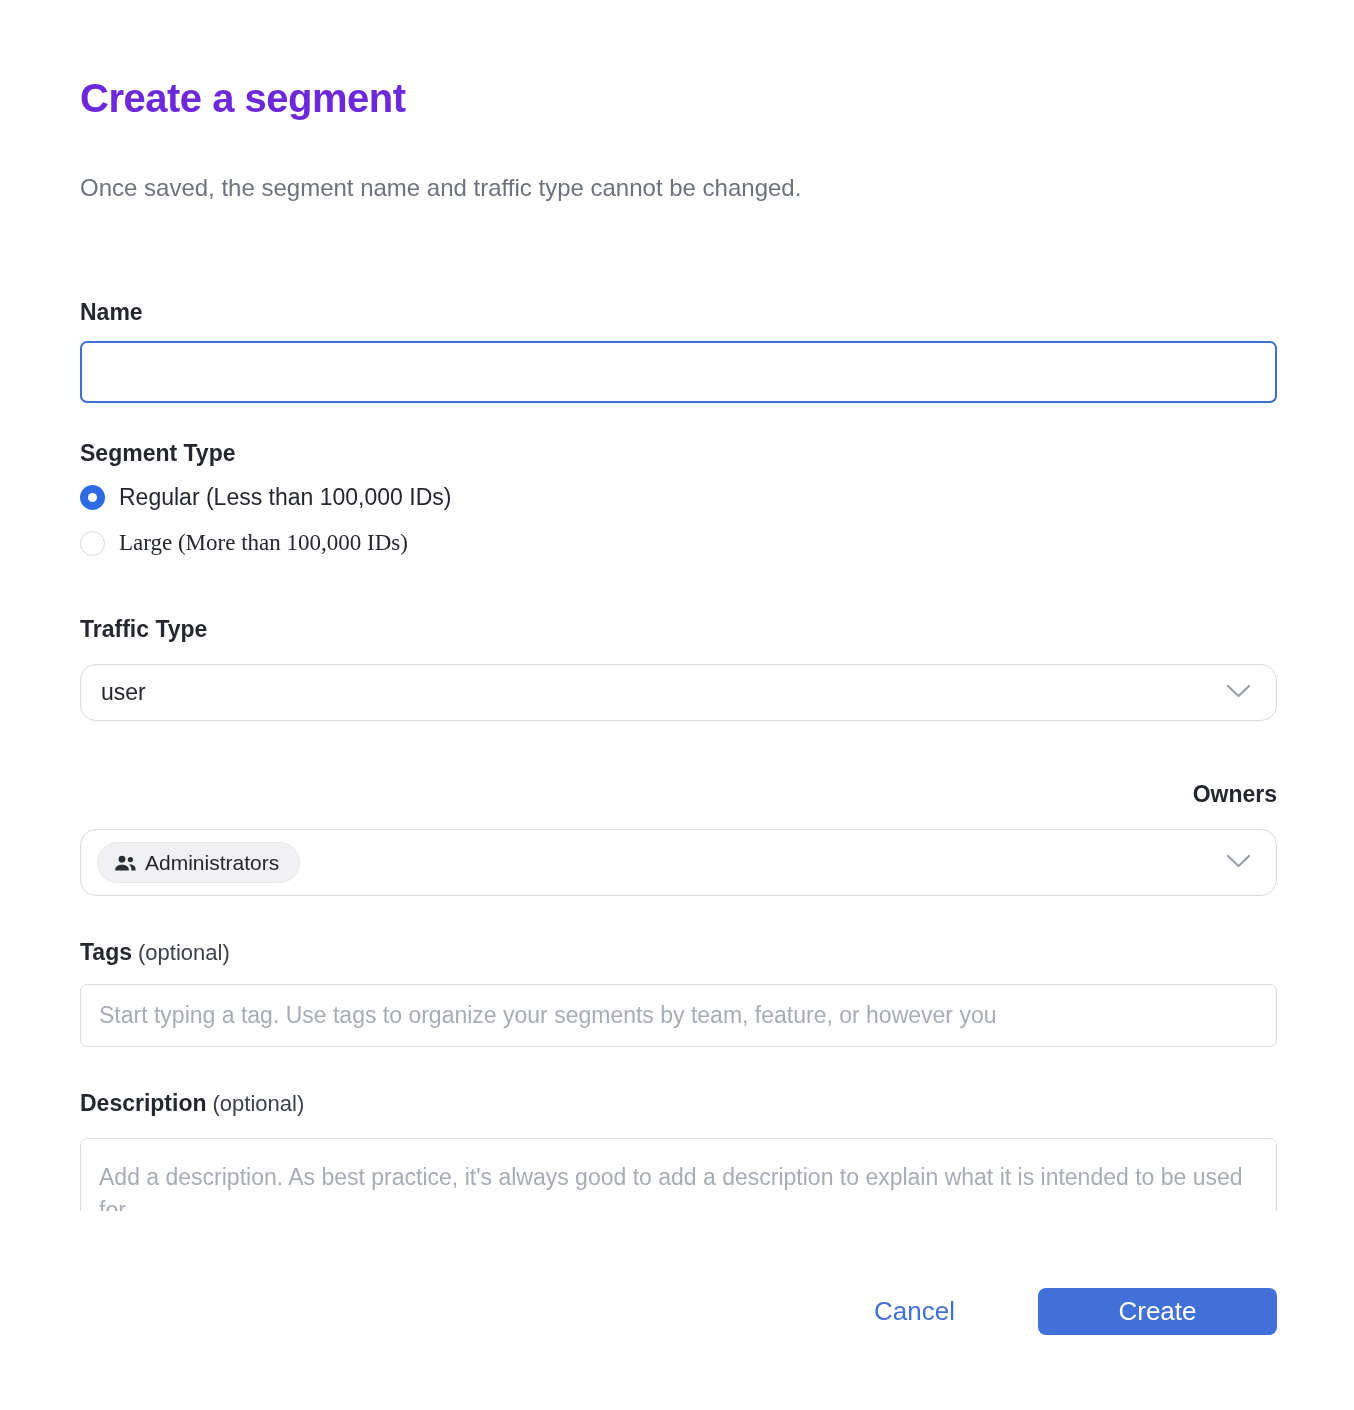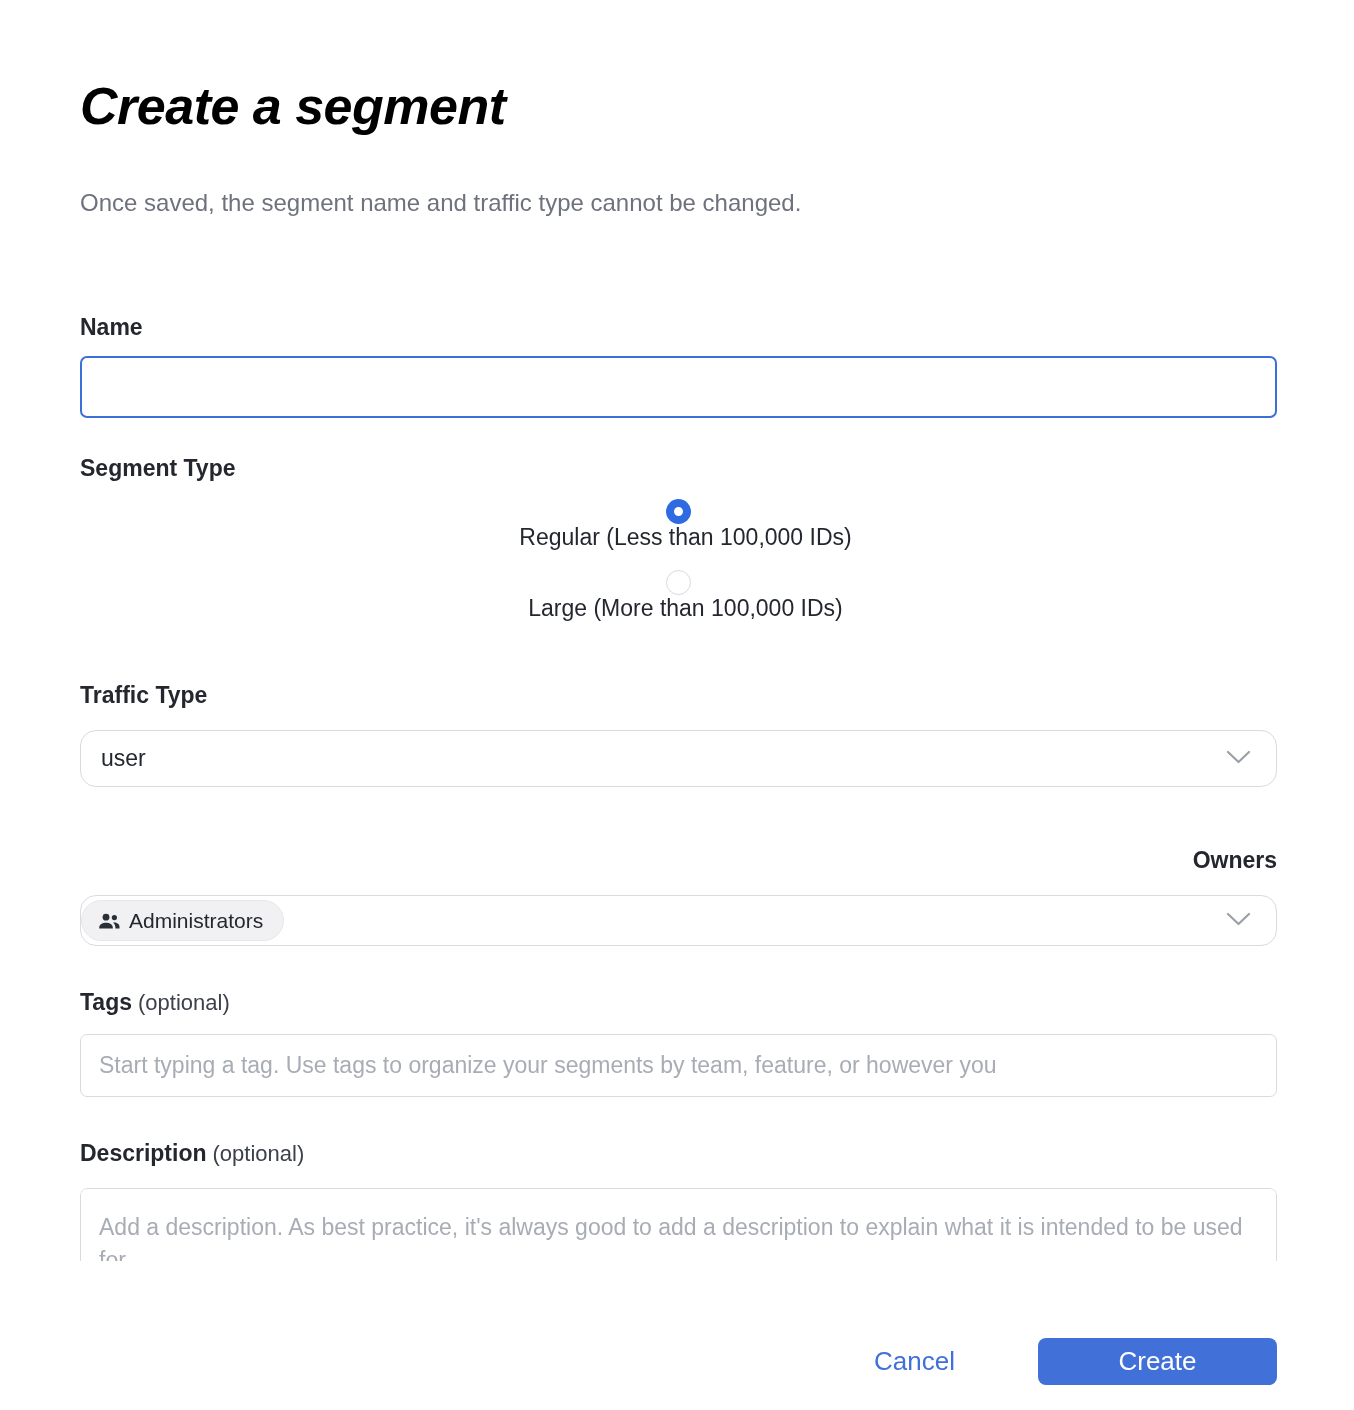--- a/index.html
+++ b/index.html
@@ -10,25 +10,24 @@
     color: #24272e;
     overflow: hidden;
   }
   .dialog-body {
     padding: 76px 77px 0 80px;
     width: 1354px;
   }
   .content { width: 1197px; }
 
   .title {
-    font-size: 52px;
+    font-size: 40px;
     font-weight: 700;
-    color: #000000;
+    color: #6d28d9;
     letter-spacing: -0.5px;
-    font-style: italic;
   }
   .subtitle {
     margin-top: 53px;
     font-size: 24px;
     color: #6d727c;
   }
 
   .field-label {
     font-size: 23px;
     font-weight: 700;
@@ -56,23 +55,22 @@
     display: block;
   }
 
   
   .segment-type-block { margin-top: 37px; }
   .radio-row {
     display: flex;
     align-items: center;
     margin-top: 17px;
     cursor: pointer;
-    flex-direction: column;
-  }
-  .radio-row + .radio-row { margin-top: 19px; }
+  }
+  .radio-row + .radio-row { margin-top: 19px; font-family: Liberation Serif, serif; }
   .radio-outer {
     width: 25px; height: 25px;
     border-radius: 50%;
     border: 1.5px solid #d7dade;
     background: #ffffff;
     flex: 0 0 auto;
     display: flex; align-items: center; justify-content: center;
   }
   .radio-outer.checked {
     border: none;
@@ -103,21 +101,21 @@
     cursor: pointer;
   }
   .select-box .value {
     font-size: 23px;
     color: #24272e;
     flex: 1 1 auto;
   }
   .chevron { flex: 0 0 auto; }
 
   .traffic-select { height: 57px; }
-  .owners-select { height: 51px; padding-left: 0; }
+  .owners-select { height: 67px; padding-left: 16px; }
 
   .owner-chip {
     display: inline-flex;
     align-items: center;
     height: 41px;
     padding: 0 20px 0 16px;
     background: #f1f1f3;
     border: 1px solid #e6e7e9;
     border-radius: 21px;
     flex: 0 0 auto;

